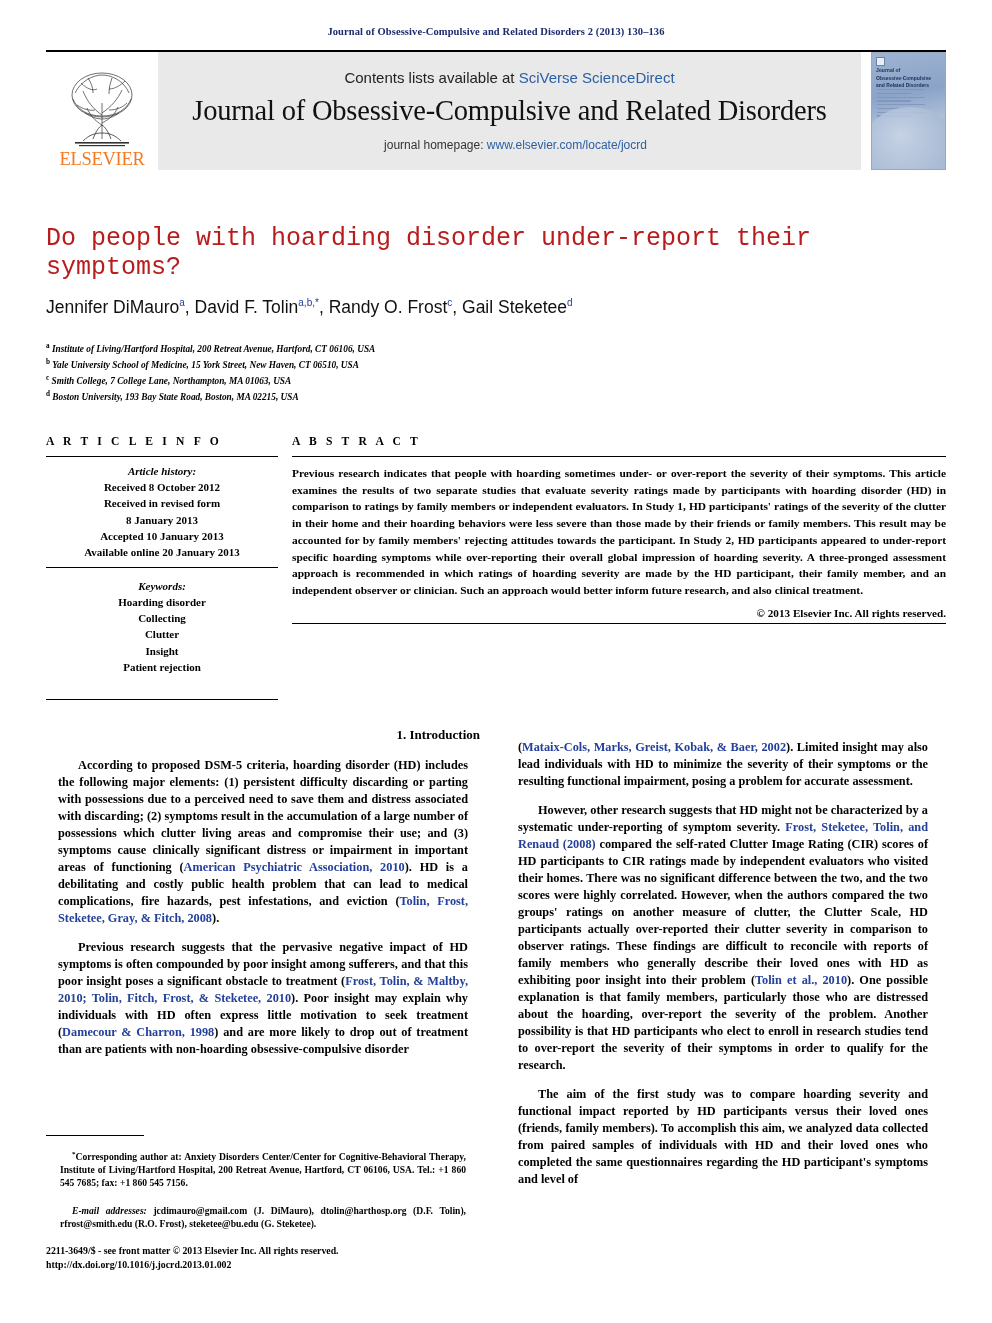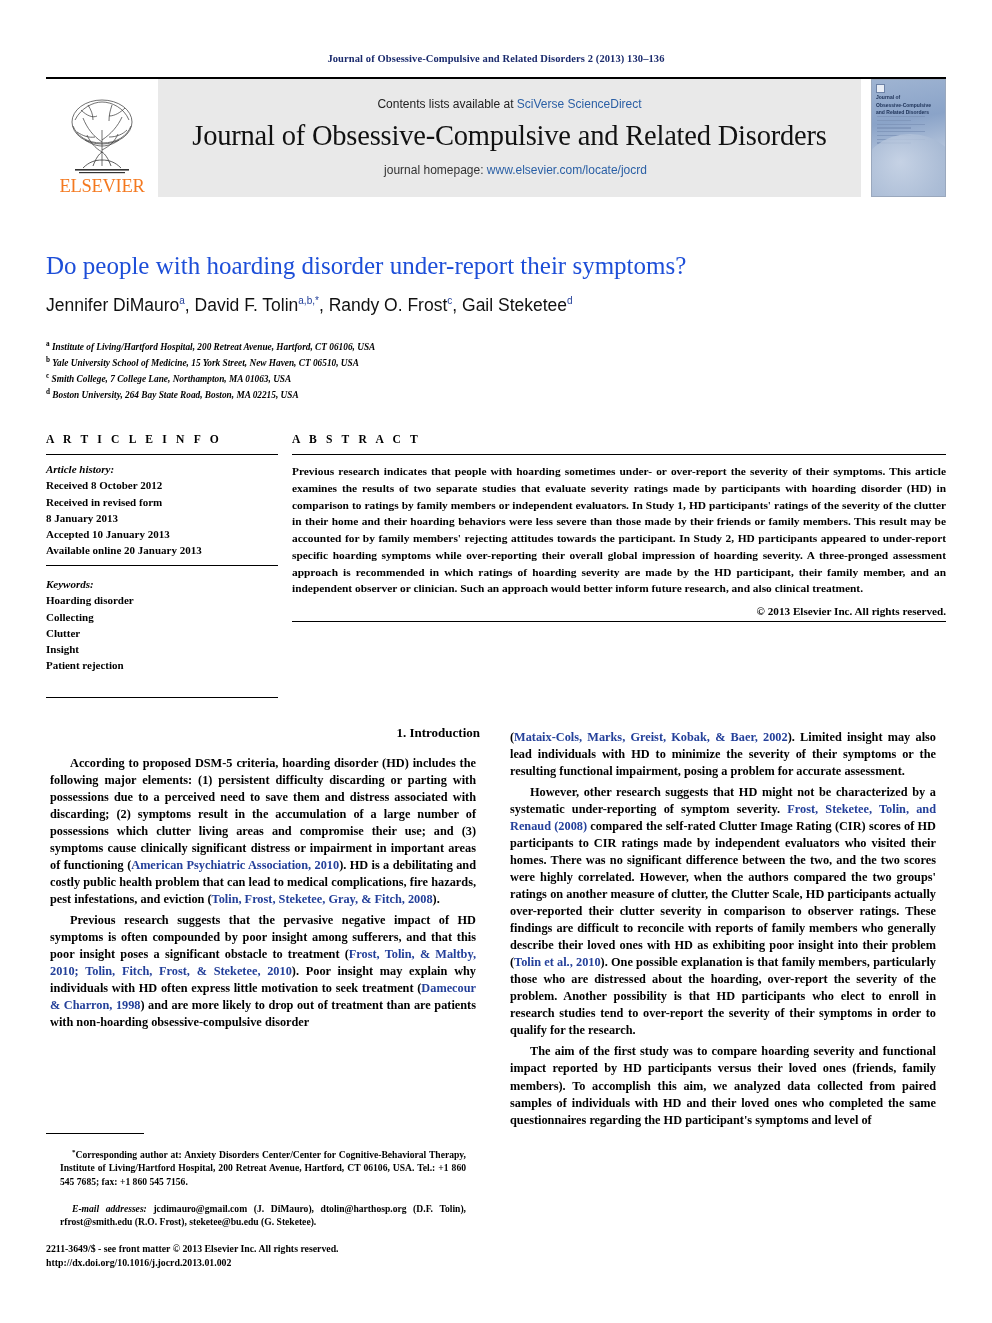--- a/index.html
+++ b/index.html
@@ -22,21 +22,21 @@
     box-sizing: border-box;
     padding: 0 46px;
   }
 
   
   .running-head {
     text-align: center;
     font-size: 10.5px;
     color: #1a2a6c;
     font-weight: bold;
-    padding-top: 53px;
+    padding-top: 26px;
     letter-spacing: 0.1px;
   }
 
   
   .masthead {
     margin-top: 13px;
     border-top: 2.5px solid #000;
     display: flex;
     align-items: stretch;
     height: 118px;
@@ -67,21 +67,21 @@
     display: flex;
     flex-direction: column;
     justify-content: center;
     align-items: center;
     text-align: center;
     padding: 4px 0 6px 0;
     box-sizing: border-box;
   }
   .contents-line {
     font-family: "Liberation Sans", sans-serif;
-    font-size: 12px;
+    font-size: 15px;
     color: #222;
     margin-bottom: 2px;
   }
   .contents-line .sd-link { color: #2a5fa5; }
   .journal-title {
     font-family: "Liberation Serif", serif;
     font-size: 28.5px;
     color: #111;
     letter-spacing: -0.2px;
     margin: 7px 0 11px 0;
@@ -118,24 +118,24 @@
   .cover-circle {
     position:absolute; bottom:-18px; left:-10px; width:96px; height:80px;
     border-radius:50%;
     background: radial-gradient(circle at 40% 35%, #c8d4e6 0%, #a8bad4 55%, #93a9c9 100%);
     opacity:.85;
   }
 
   
   .title-block { margin-top: 55px; }
   h1.article-title {
-    font-family: Liberation Serif, serif;
+    font-family: Liberation Mono, monospace;
     font-size: 25px;
     font-weight: normal;
-    color: #1d4ed8;
+    color: #b91c1c;
     margin: 0 0 14px 0;
     line-height: 1.15;
   }
   .authors {
     font-size: 17.5px;
     color: #111;
     margin: 0 0 23px 0;
     font-family: Liberation Sans, sans-serif;
   }
   .authors sup { font-size: 10px; color: #24409a; vertical-align: super; }
@@ -164,20 +164,21 @@
     color: #000;
     margin-bottom: 8px;
   }
   .rule { border-top: 1.1px solid #000; }
   .rule-thin { border-top: 0.8px solid #000; }
   .info-body {
     font-size: 11px;
     line-height: 1.47;
     padding-top: 6px;
     font-weight: bold;
+    text-align: center;
   }
   .info-body .it { font-style: italic; }
   .kw-block { padding-top: 10px; }
   .info-bottom-rule { margin-top: 10px; border-top: 1.1px solid #000; }
   .abs-body {
     font-size: 11.4px;
     line-height: 1.465;
     text-align: justify;
     padding-top: 8px;
     font-weight: bold;
@@ -201,21 +202,21 @@
     font-size: 13px;
     font-weight: bold;
     margin: 0 0 14px 0;
     font-family: "Liberation Serif", serif;
     text-align: right;
   }
   p.para {
     font-size: 12.3px;
     line-height: 1.385;
     text-align: justify;
-    margin: 4px;
+    margin: 12px;
     text-indent: 20px;
     font-weight: bold;
     hyphens: auto;
   }
   p.para.cont { text-indent: 0; }
   .ref { color: #24409a; }
 
   
   .footnote-wrap { position: absolute; left: 0; bottom: 0; width: 434px; }
   .fn-rule { width: 98px; border-top: 0.9px solid #000; margin-bottom: 6px; }
@@ -306,21 +307,21 @@
     <div class="authors">
       <span><span>Jennifer DiMauro</span><sup>a</sup></span>,
       <span><span>David F. Tolin</span><sup>a,b,*</sup></span>,
       <span><span>Randy O. Frost</span><sup>c</sup></span>,
       <span><span>Gail Steketee</span><sup>d</sup></span>
     </div>
     <div class="affiliations">
       <div><sup>a</sup> <span>Institute of Living/Hartford Hospital, 200 Retreat Avenue, Hartford, CT 06106, USA</span></div>
       <div><sup>b</sup> <span>Yale University School of Medicine, 15 York Street, New Haven, CT 06510, USA</span></div>
       <div><sup>c</sup> <span>Smith College, 7 College Lane, Northampton, MA 01063, USA</span></div>
-      <div><sup>d</sup> <span>Boston University, 264 Bay State Road, Boston, MA 02215, USA</span></div>
+      <div><sup>d</sup> <span>Boston University, 193 Bay State Road, Boston, MA 02215, USA</span></div>
     </div>
   </div>
 
   <div class="info-abstract">
 
     <div class="col-info">
       <div class="sec-head">A R T I C L E   I N F O</div>
       <div class="rule"></div>
       <div class="info-body">
         <div class="it">Article history:</div>

